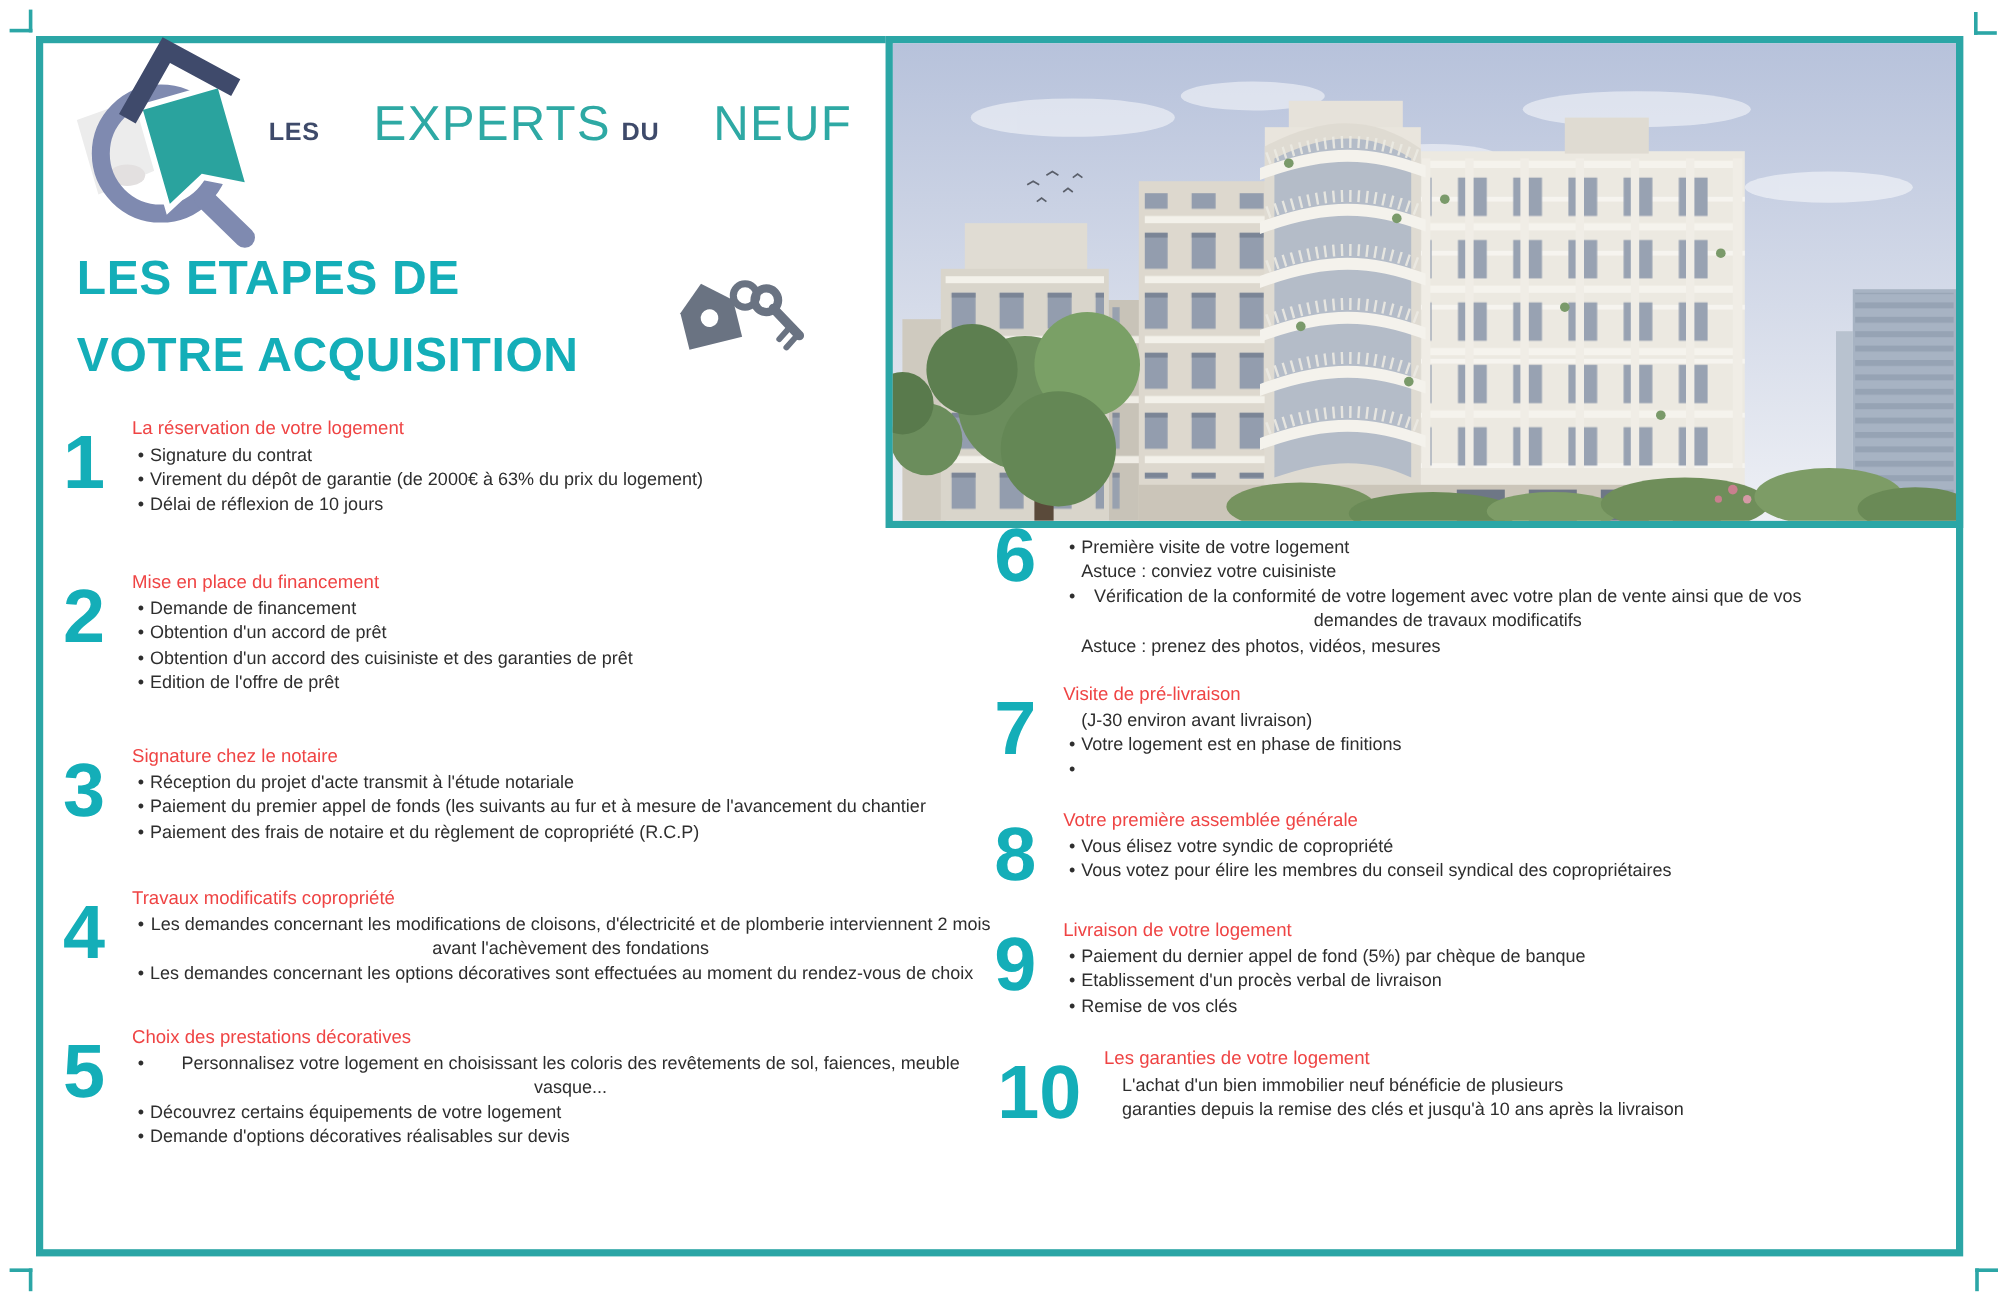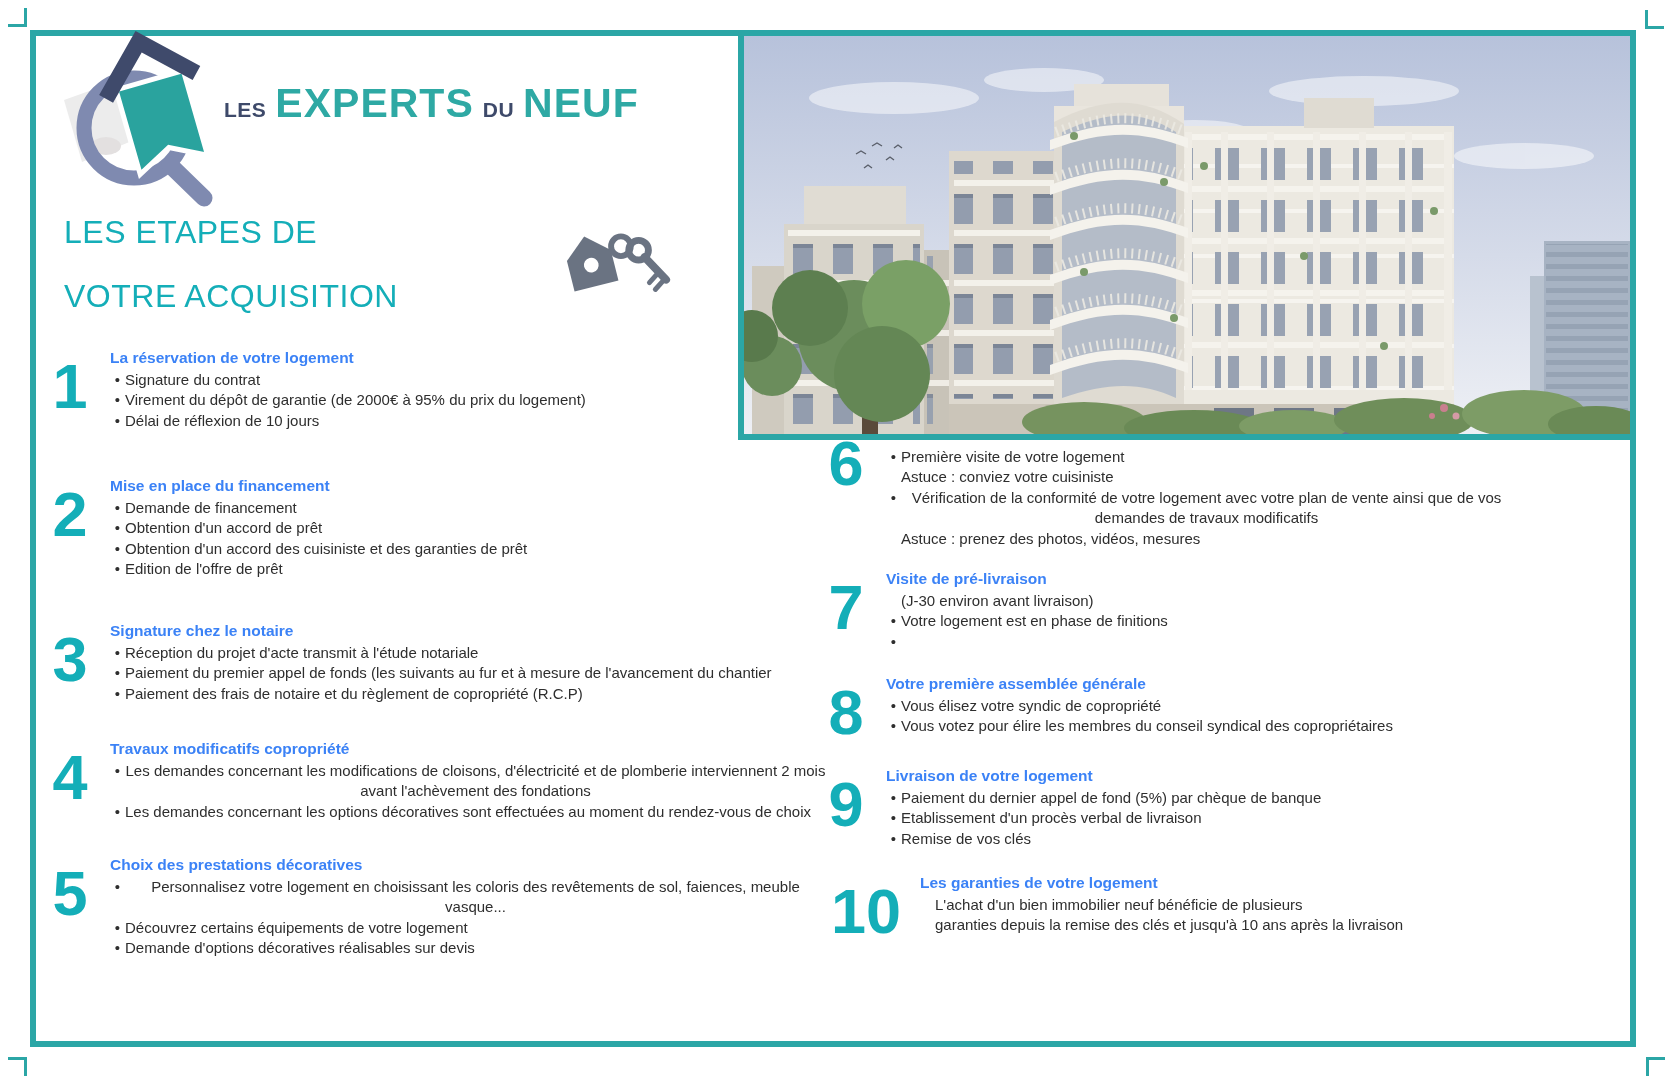--- a/index.html
+++ b/index.html
@@ -28,44 +28,44 @@
   
   .frame{
     position:absolute;left:30px;top:30px;width:1606px;height:1017px;
     border:6px solid var(--frame);box-sizing:border-box;
   }
 
   
   .logo{position:absolute;left:46px;top:0;width:176px;height:210px;z-index:5;}
   .brand{position:absolute;left:224px;top:80px;display:flex;align-items:baseline;gap:9px;z-index:5;white-space:nowrap;}
   .brand .b-small{font-size:21px;font-weight:700;color:var(--navy);letter-spacing:.5px;}
-  .brand .b-big{font-size:41px;font-weight:700;color:var(--logoteal);letter-spacing:1px;}
+  .brand .b-big{font-size:41px;font-weight:400;color:var(--logoteal);letter-spacing:1px;margin-left:36px;}
 
   
   .main-title{position:absolute;left:64px;top:200px;z-index:4;
-    font-size:32px;font-weight:400;color:var(--accent);line-height:64px;letter-spacing:.5px;}
+    font-size:40px;font-weight:700;color:var(--accent);line-height:64px;letter-spacing:.5px;}
   .keys{position:absolute;left:556px;top:220px;width:118px;height:82px;z-index:4;}
 
   
   .photo{
     position:absolute;left:738px;top:30px;width:898px;height:410px;
     border:6px solid var(--frame);box-sizing:border-box;background:#d9e0ec;z-index:6;
   }
   .photo svg{display:block;width:100%;height:100%;}
 
   
   .step{position:absolute;display:flex;gap:12px;z-index:3;}
   .num{
     font-size:63px;font-weight:800;color:var(--accent);
     line-height:.95;margin-top:8px;min-width:56px;text-align:center;
   }
   .content{width:716px;}
   .right .content{width:626px;}
   .s10 .num{min-width:84px;}
-  .stitle{font-weight:700;font-size:15.5px;color:#3b82f6;margin-bottom:3px;}
+  .stitle{font-weight:400;font-size:15.5px;color:#ef4444;margin-bottom:3px;}
   .item{display:flex;font-size:15px;line-height:1.36;}
   .dot{flex:0 0 15px;width:15px;text-align:center;}
   .txt{display:block;text-align:center;}
 
   .s1{left:42px;top:349px;}
   .s2{left:42px;top:477px;}
   .s3{left:42px;top:622px;}
   .s4{left:42px;top:740px;}
   .s5{left:42px;top:856px;}
   .s6{left:818px;top:426px;}
@@ -265,21 +265,21 @@
       <div class="step s1">
         <div class="num">1</div>
         <div class="content">
           <div class="stitle">La réservation de votre logement</div>
           <div class="item">
             <span class="dot">•</span>
             <span class="txt">Signature du contrat</span>
           </div>
           <div class="item">
             <span class="dot">•</span>
-            <span class="txt">Virement du dépôt de garantie (de 2000€ à 95% du prix du logement)</span>
+            <span class="txt">Virement du dépôt de garantie (de 2000€ à 63% du prix du logement)</span>
           </div>
           <div class="item">
             <span class="dot">•</span>
             <span class="txt">Délai de réflexion de 10 jours</span>
           </div>
         </div>
       </div>
       <div class="step s2">
         <div class="num">2</div>
         <div class="content">

